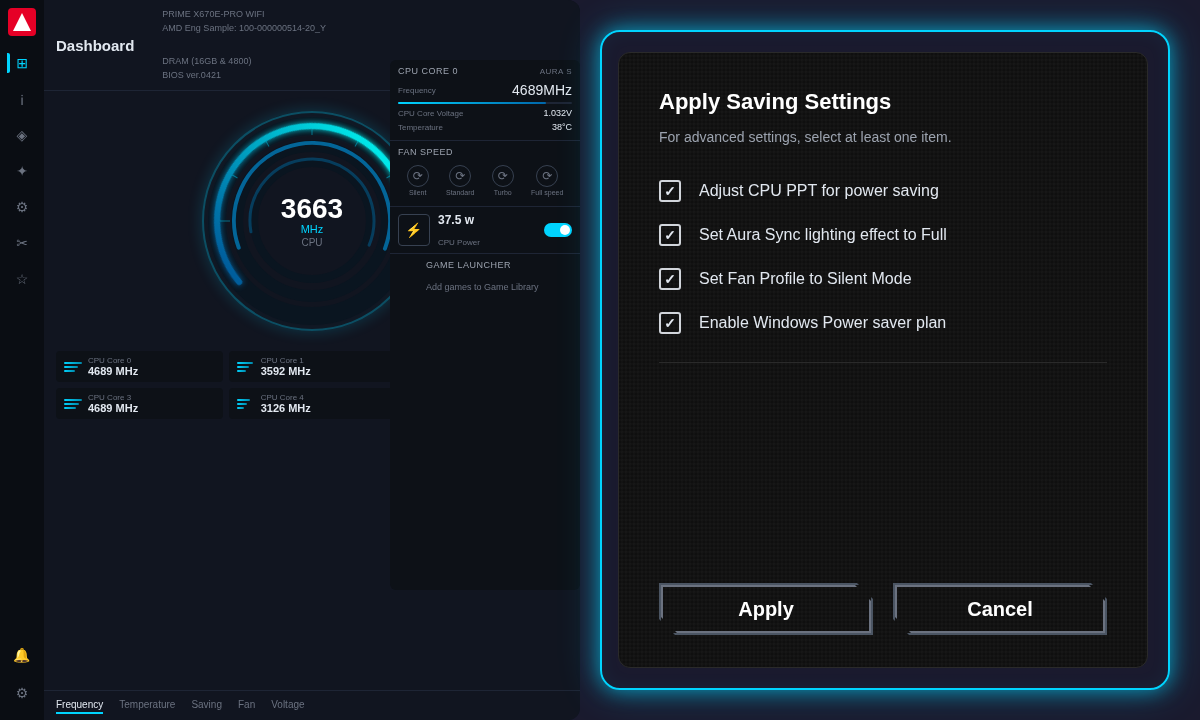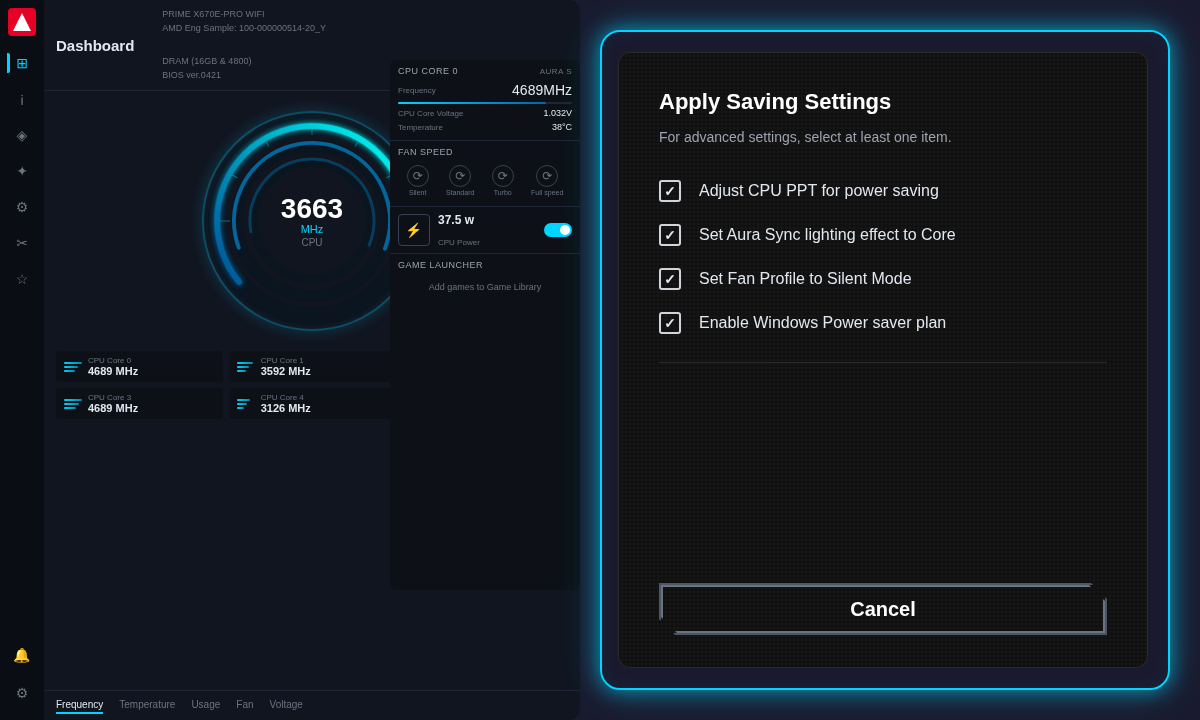--- a/index.html
+++ b/index.html
@@ -317,26 +317,26 @@
     .power-toggle-dot {
       position: absolute;
       right: 2px; top: 2px;
       width: 10px; height: 10px;
       background: white;
       border-radius: 50%;
     }
 
     .game-launcher {
       padding: 6px 8px;
+      margin-left: 28px;
     }
     .add-games {
       color: #6b7280;
       font-size: 9px;
       padding: 8px 0;
-      text-align: center;
     }
 
     
     .dialog-glow-border {
       position: absolute;
       right: 30px;
       top: 30px;
       width: 570px;
       height: 660px;
       border-radius: 20px;
@@ -639,21 +639,21 @@
         <div class="core-info">
           <div class="core-name">CPU Core 5</div>
           <div class="core-freq">3126 MHz</div>
         </div>
       </div>
     </div>
 
     <div class="dash-tabs">
       <span class="dash-tab active">Frequency</span>
       <span class="dash-tab">Temperature</span>
-      <span class="dash-tab">Usage</span>
+      <span class="dash-tab">Saving</span>
       <span class="dash-tab">Fan</span>
       <span class="dash-tab">Voltage</span>
     </div>
   </div>
 
   <div class="right-panel">
 
     <div class="widget-section">
       <div class="widget-title">
         <span>CPU Core 0</span>
@@ -734,21 +734,21 @@
       <div class="checkbox-box checked">
         <span class="checkbox-check">✓</span>
       </div>
       <span class="checkbox-label">Adjust CPU PPT for power saving</span>
     </div>
 
     <div class="checkbox-item">
       <div class="checkbox-box checked">
         <span class="checkbox-check">✓</span>
       </div>
-      <span class="checkbox-label">Set Aura Sync lighting effect to Core</span>
+      <span class="checkbox-label">Set Aura Sync lighting effect to Full</span>
     </div>
 
     <div class="checkbox-item">
       <div class="checkbox-box checked">
         <span class="checkbox-check">✓</span>
       </div>
       <span class="checkbox-label">Set Fan Profile to Silent Mode</span>
     </div>
 
     <div class="checkbox-item">
@@ -757,16 +757,17 @@
       </div>
       <span class="checkbox-label">Enable Windows Power saver plan</span>
     </div>
 
   </div>
 
 
   <div class="modal-divider"></div>
 
   <div class="modal-buttons">
+    <button class="modal-btn">Apply</button>
     <button class="modal-btn">Cancel</button>
   </div>
 
 </div>
 
 </body></html>

